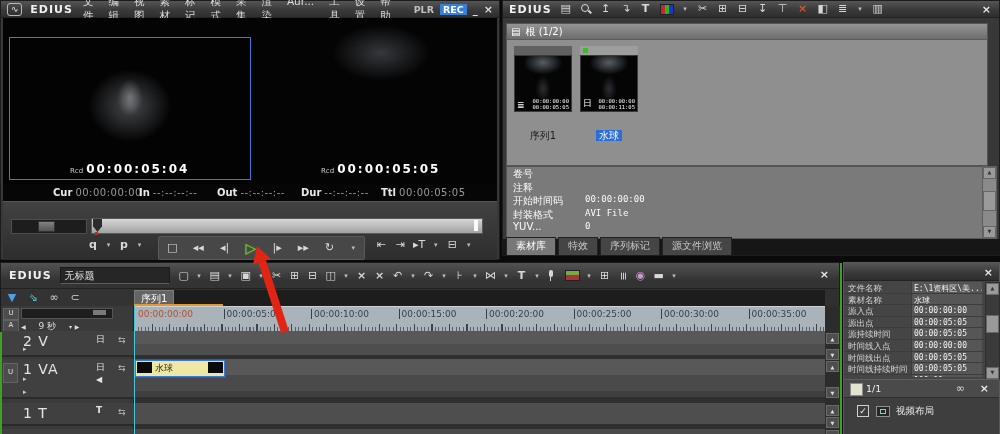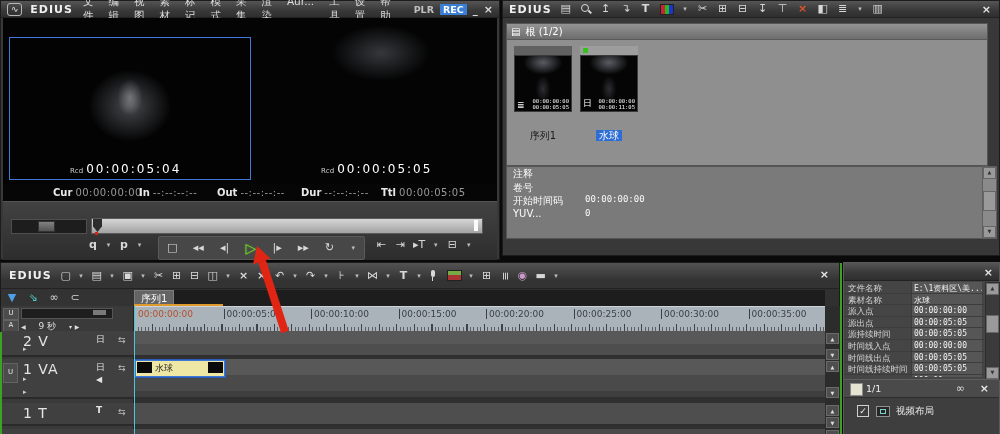--- a/index.html
+++ b/index.html
@@ -32,21 +32,21 @@
   .xbtn{position:absolute;top:2px;font-size:11px;font-weight:bold;color:#e8e8e8;cursor:default;}
   
   #monitor{left:0;top:0;width:500px;height:260px;}
   #mon-video{position:absolute;left:2px;top:17px;width:494px;height:183px;background:
      radial-gradient(ellipse 70px 40px at 378px 35px,rgba(180,190,205,.28),transparent 70%),#040404;}
   #prev-left{position:absolute;left:6px;top:19px;width:240px;height:141px;border:1px solid #4077d8;
      background:radial-gradient(ellipse 55px 48px at 50% 48%,rgba(205,210,220,.34),rgba(120,125,135,.12) 60%,transparent 75%),
      radial-gradient(ellipse 18px 26px at 50% 42%,rgba(235,238,245,.35),transparent 70%),#030303;}
   .tcwrap{position:absolute;color:#fff;white-space:nowrap;}
   .tclabel{font-size:7px;color:#cfcfcf;margin-right:3px;}
-  .tc{font-size:12px;font-weight:normal;letter-spacing:2px;text-align:right;}
+  .tc{font-size:12px;font-weight:bold;letter-spacing:2px;text-align:right;}
   #mon-status{position:absolute;left:2px;top:183px;width:494px;height:17px;background:#060606;}
   .st{position:absolute;top:3px;white-space:nowrap;}
   .st b{color:#e8e8e8;font-size:10px;margin-right:3px;margin-left:8px;}
   .st span{color:#9a9a9a;font-size:10px;letter-spacing:.5px;}
   #mon-ctrl{position:absolute;left:2px;top:200px;width:494px;height:58px;
      background:linear-gradient(#424242,#2d2d2d);border-top:1px solid #555;}
   #shuttle{position:absolute;left:8px;top:17px;width:74px;height:13px;background:#1d1d1d;border:1px solid #4e4e4e;}
   #shuttle .handle{position:absolute;left:26px;top:1px;width:15px;height:9px;background:linear-gradient(#828282,#555);border:1px solid #333;}
   #seekbar{position:absolute;left:88px;top:16px;width:390px;height:14px;background:linear-gradient(#d6d6d6,#a2a2a2);border:1px solid #5a5a5a;}
   #seek-marker{position:absolute;left:1px;top:0;width:9px;height:13px;background:#2c2c2c;
@@ -278,46 +278,57 @@
           </div>
         <div class="thumb">
           <span class="cicon">日</span>
           <span class="ctc"><span>00:00:00:00</span><br><span>00:00:11:05</span></span>
         </div>
         <div class="clabel"><span class="chip">水球</span></div>
       </div>
     </div>
     <div id="bin-props">
       <div class="prow">
+          <span class="pl">卷号</span>
+          <span class="pv"></span>
+        </div>
+      <div class="prow">
           <span class="pl">注释</span>
-          <span class="pv"></span>
-        </div>
-      <div class="prow">
-          <span class="pl">卷号</span>
           <span class="pv"></span>
         </div>
       <div class="prow">
           <span class="pl">开始时间码</span>
           <span class="pv">00:00:00:00</span>
+        </div>
+      <div class="prow">
+          <span class="pl">封装格式</span>
+          <span class="pv">AVI File</span>
         </div>
       <div class="prow">
           <span class="pl">YUV...</span>
           <span class="pv">0</span>
         </div>
     </div>
     <div id="bin-scroll">
       <div class="sbtn" style="top:0;">▲</div>
       <div class="sbtn" style="top:24px;height:18px;"></div>
       <div class="sbtn" style="bottom:0;">▼</div>
     </div>
+    <div id="bin-tabs">
+      <span class="tab active">素材库</span>
+      <span class="tab">特效</span>
+      <span class="tab">序列标记</span>
+      <span class="tab">源文件浏览</span>
+    </div>
   </div>
 
   <div class="win" id="tl">
     <div id="tl-titlebar">
       <span class="brand">EDIUS</span>
+      <span id="tl-namebox">无标题</span>
       <span id="tl-tools">
           <span class="ico">▢</span>
           <span class="ico dd">▾</span>
           <span class="ico">▤</span>
           <span class="ico dd">▾</span>
           <span class="ico">▣</span>
           <span class="ico dd">▾</span>
           <span class="ico">✂</span>
           <span class="ico">⊞</span>
           <span class="ico">⊟</span>

